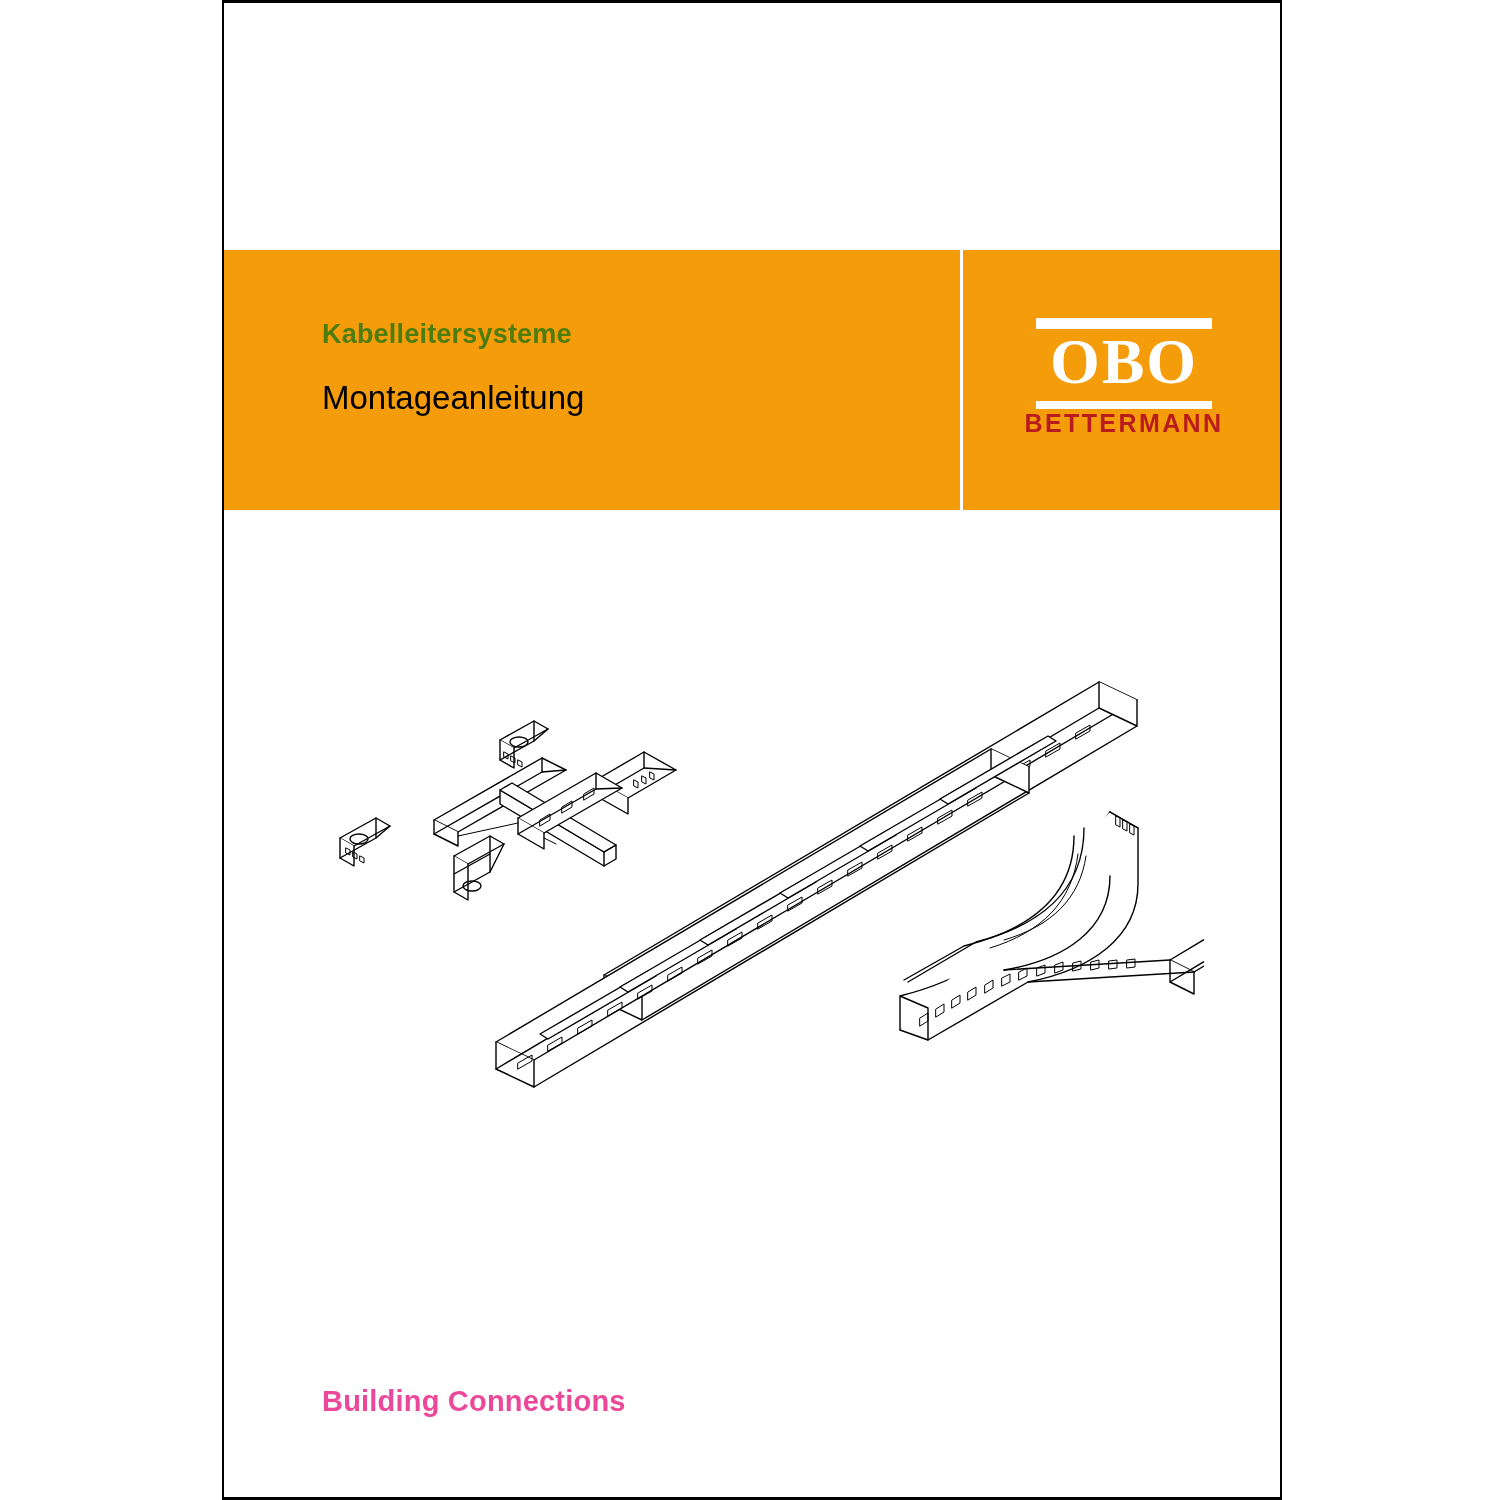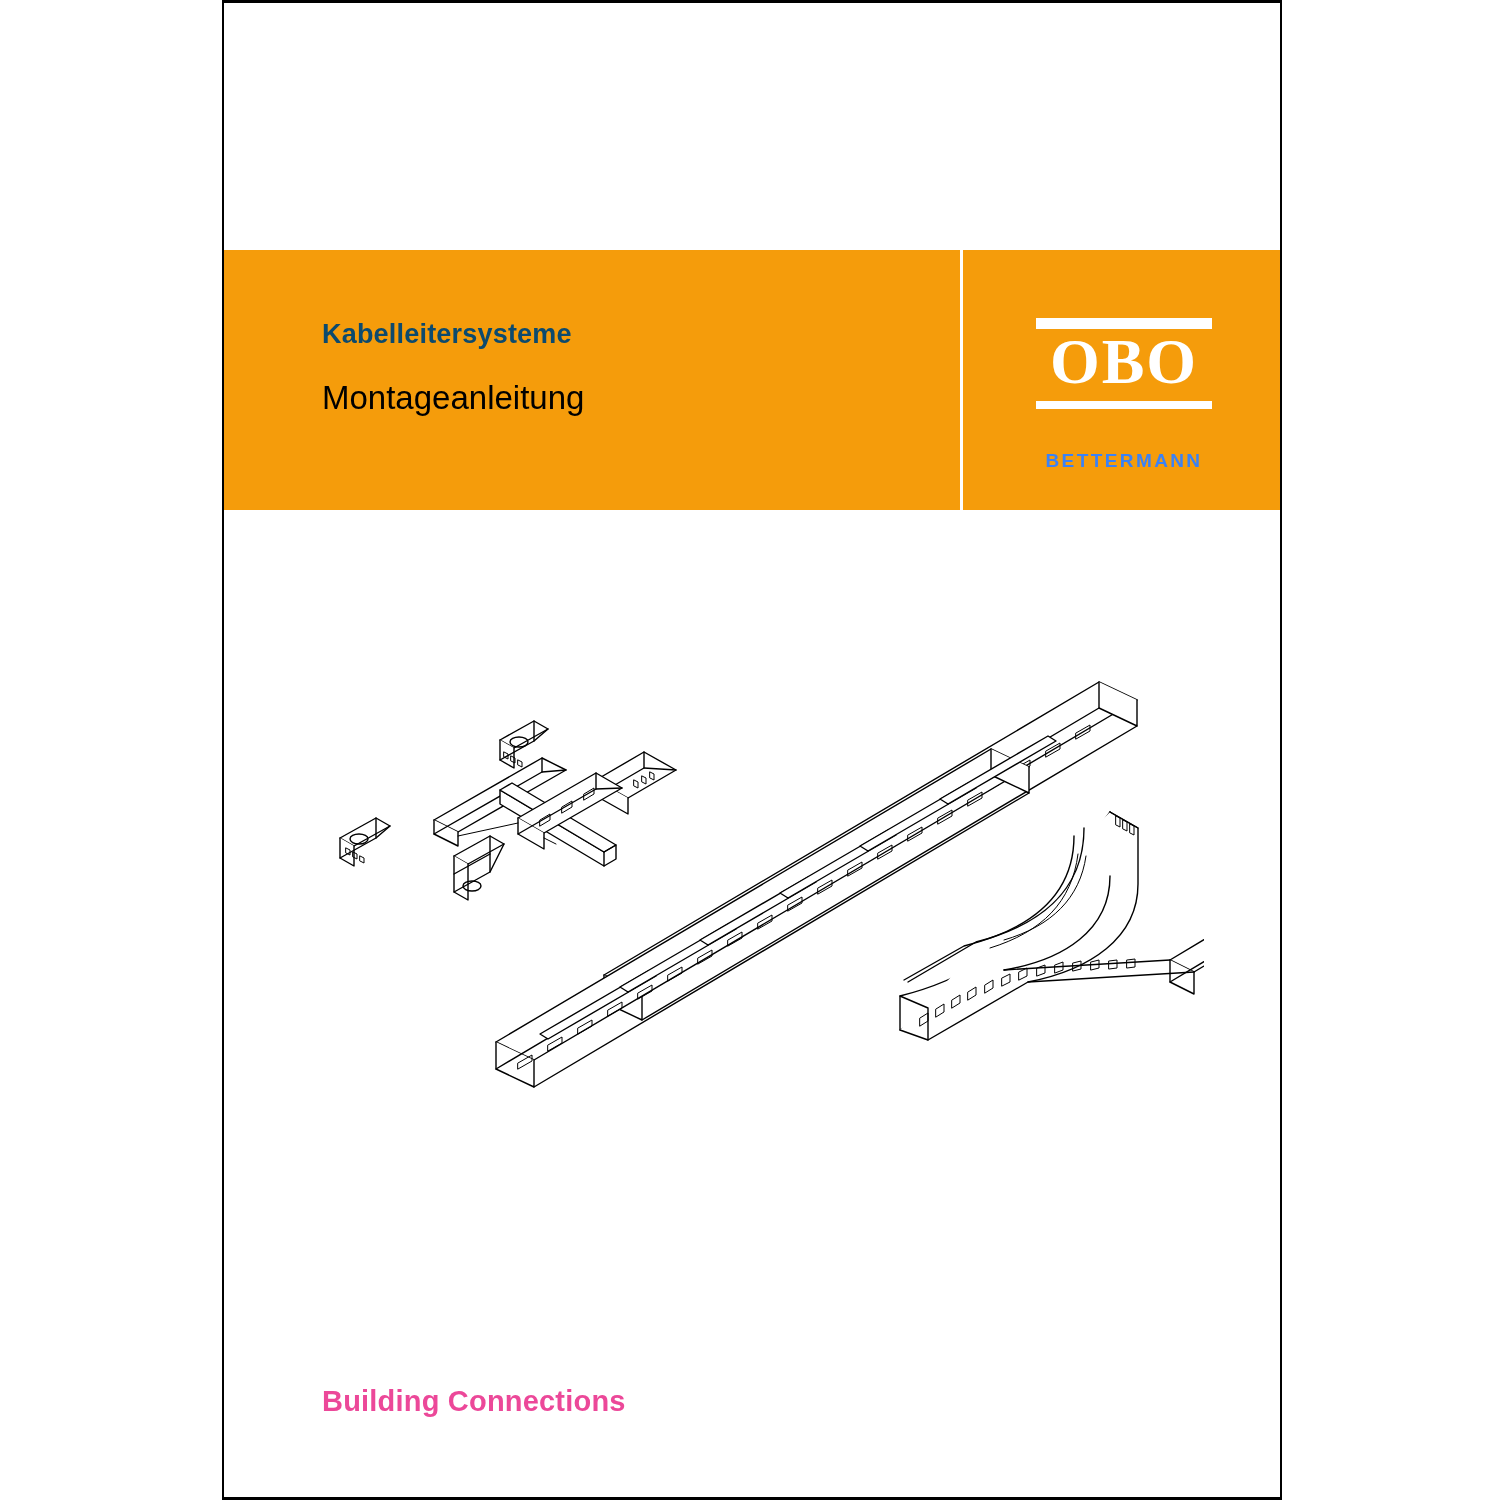--- a/index.html
+++ b/index.html
@@ -63,21 +63,21 @@
   }
   #title-block {
     position: absolute;
     left: 98px;
     top: 318px;
     width: 600px;
   }
   #title-main {
     font-size: 27px;
     font-weight: bold;
-    color: #0c4a6e;
+    color: #4d7c0f;
     letter-spacing: 0.2px;
     line-height: 1.2;
   }
   #title-sub {
     margin-top: 28px;
     font-size: 33px;
     font-weight: normal;
     color: #000000;
     line-height: 1.2;
   }
@@ -118,26 +118,25 @@
     width: 176px;
     height: 8px;
     background: #ffffff;
   }
   #logo-sub {
     position: absolute;
     left: 0px;
     top: 103px;
     width: 200px;
     text-align: center;
-    font-size: 19px;
+    font-size: 25px;
     font-weight: bold;
     letter-spacing: 2.4px;
-    color: #3b82f6;
+    color: #b91c1c;
     line-height: 1;
-    margin-top: 40px;
   }
 
   
   #illustration {
     position: absolute;
     left: 80px;
     top: 630px;
     width: 900px;
     height: 470px;
   }

